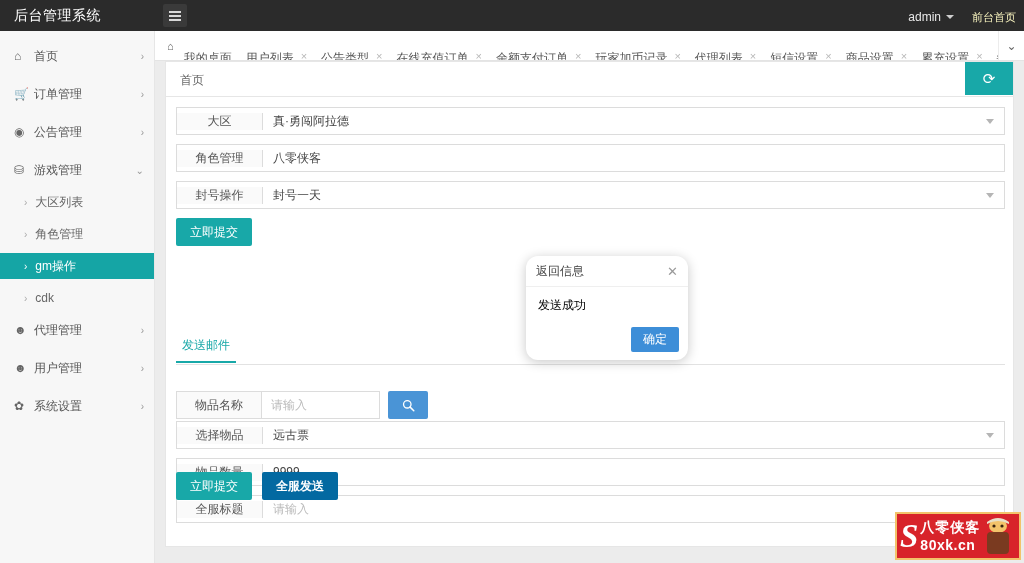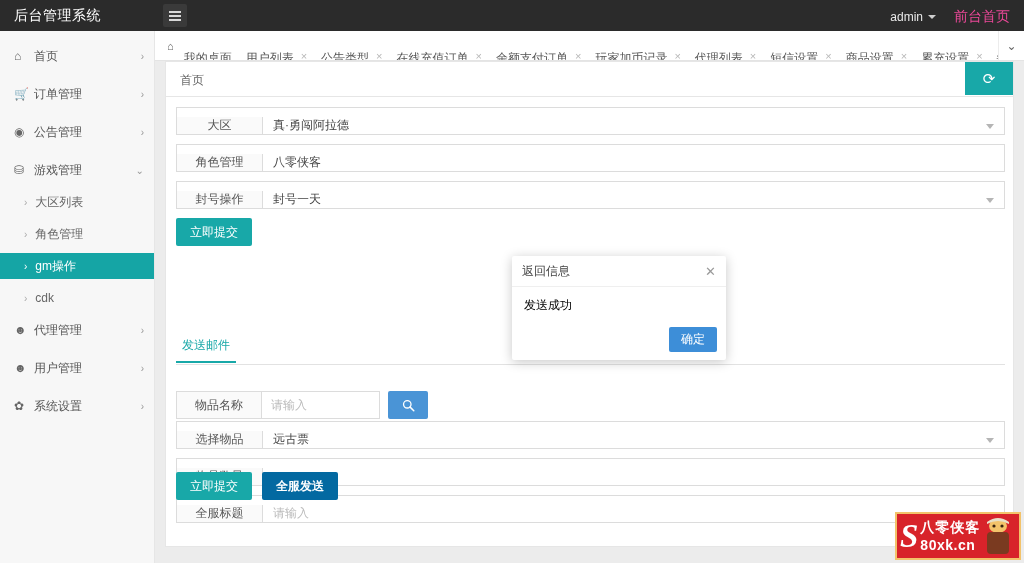--- a/index.html
+++ b/index.html
@@ -31,21 +31,21 @@
     display: block; position: absolute; left: 6px; width: 12px; height: 1.5px;
     background: #d8d8d8;
   }
   .hamburger i:nth-child(1) { top: 7px; }
   .hamburger i:nth-child(2) { top: 11px; }
   .hamburger i:nth-child(3) { top: 15px; }
 
   .topbar-right { position: absolute; right: 0; top: 0; height: 34px; display: flex; align-items: center; }
   .admin-menu { font-size: 12px; color: #e8e8e8; padding: 0 8px; cursor: pointer; display: flex; align-items: center; gap: 5px; }
   .caret-down { width: 0; height: 0; border-left: 4px solid transparent; border-right: 4px solid transparent; border-top: 4px solid #cfcfcf; }
-  .front-link { font-size: 14px; color: #ec4899; padding: 0 14px 0 10px; cursor: pointer; }
+  .front-link { font-size: 11px; color: #fef9c3; padding: 0 8px 0 10px; cursor: pointer; }
 
   
   .sidebar {
     position: absolute; left: 0; top: 31px; width: 155px; height: 532px;
     background: #f7f7f7; border-right: 1px solid #e6e6e6;
   }
   .menu-item {
     position: relative; height: 26px; display: flex; align-items: center;
     padding: 0 10px 0 14px; color: #555; font-size: 12px; cursor: pointer;
   }
@@ -93,21 +93,21 @@
     cursor: pointer; font-size: 15px;
   }
 
   .panel {
     position: absolute; left: 10px; top: 35px; width: 849px; height: 451px;
     background: #fff; border: 1px solid #e6e6e6;
   }
 
   .form-row {
     position: absolute; left: 10px; width: 829px; height: 28px;
-    border: 1px solid #dcdcdc; display: flex; align-items: flex-end; background: #fff;
+    border: 1px solid #dcdcdc; display: flex; align-items: center; background: #fff;
   }
   .form-label {
     width: 86px; background: #fafafa; border-right: 1px solid #dcdcdc;
     display: flex; align-items: center; justify-content: center;
     font-size: 12px; color: #555;
   }
   .form-value {
     flex: 1; display: flex; align-items: center; padding-left: 10px;
     font-size: 12px; color: #444; position: relative;
   }
@@ -146,22 +146,22 @@
   .search-btn {
     margin-left: 8px; width: 40px; height: 28px; background: #4a94d6;
     display: flex; align-items: center; justify-content: center; color: #fff;
     border-radius: 2px; cursor: pointer;
   }
 
   .btn-row { position: absolute; left: 10px; top: 375px; display: flex; gap: 10px; }
 
   
   .modal {
-    position: absolute; left: 512px; top: 256px; width: 214px; height: 104px;
-    background: #fff; box-shadow: 0 2px 12px rgba(0,0,0,0.22); border-radius: 2px;
+    position: absolute; left: 526px; top: 256px; width: 162px; height: 104px;
+    background: #fff; box-shadow: 0 2px 12px rgba(0,0,0,0.22); border-radius: 12px;
     z-index: 50;
   }
   .modal-header {
     height: 31px; border-bottom: 1px solid #efefef;
     display: flex; align-items: center; padding: 0 10px; font-size: 12px; color: #444;
   }
   .modal-title { flex: 1; }
   .modal-close { color: #999; font-size: 13px; cursor: pointer; }
   .modal-body { padding: 10px 12px 0 12px; font-size: 12px; color: #000000; }
   .modal-footer { position: absolute; right: 9px; bottom: 8px; }

